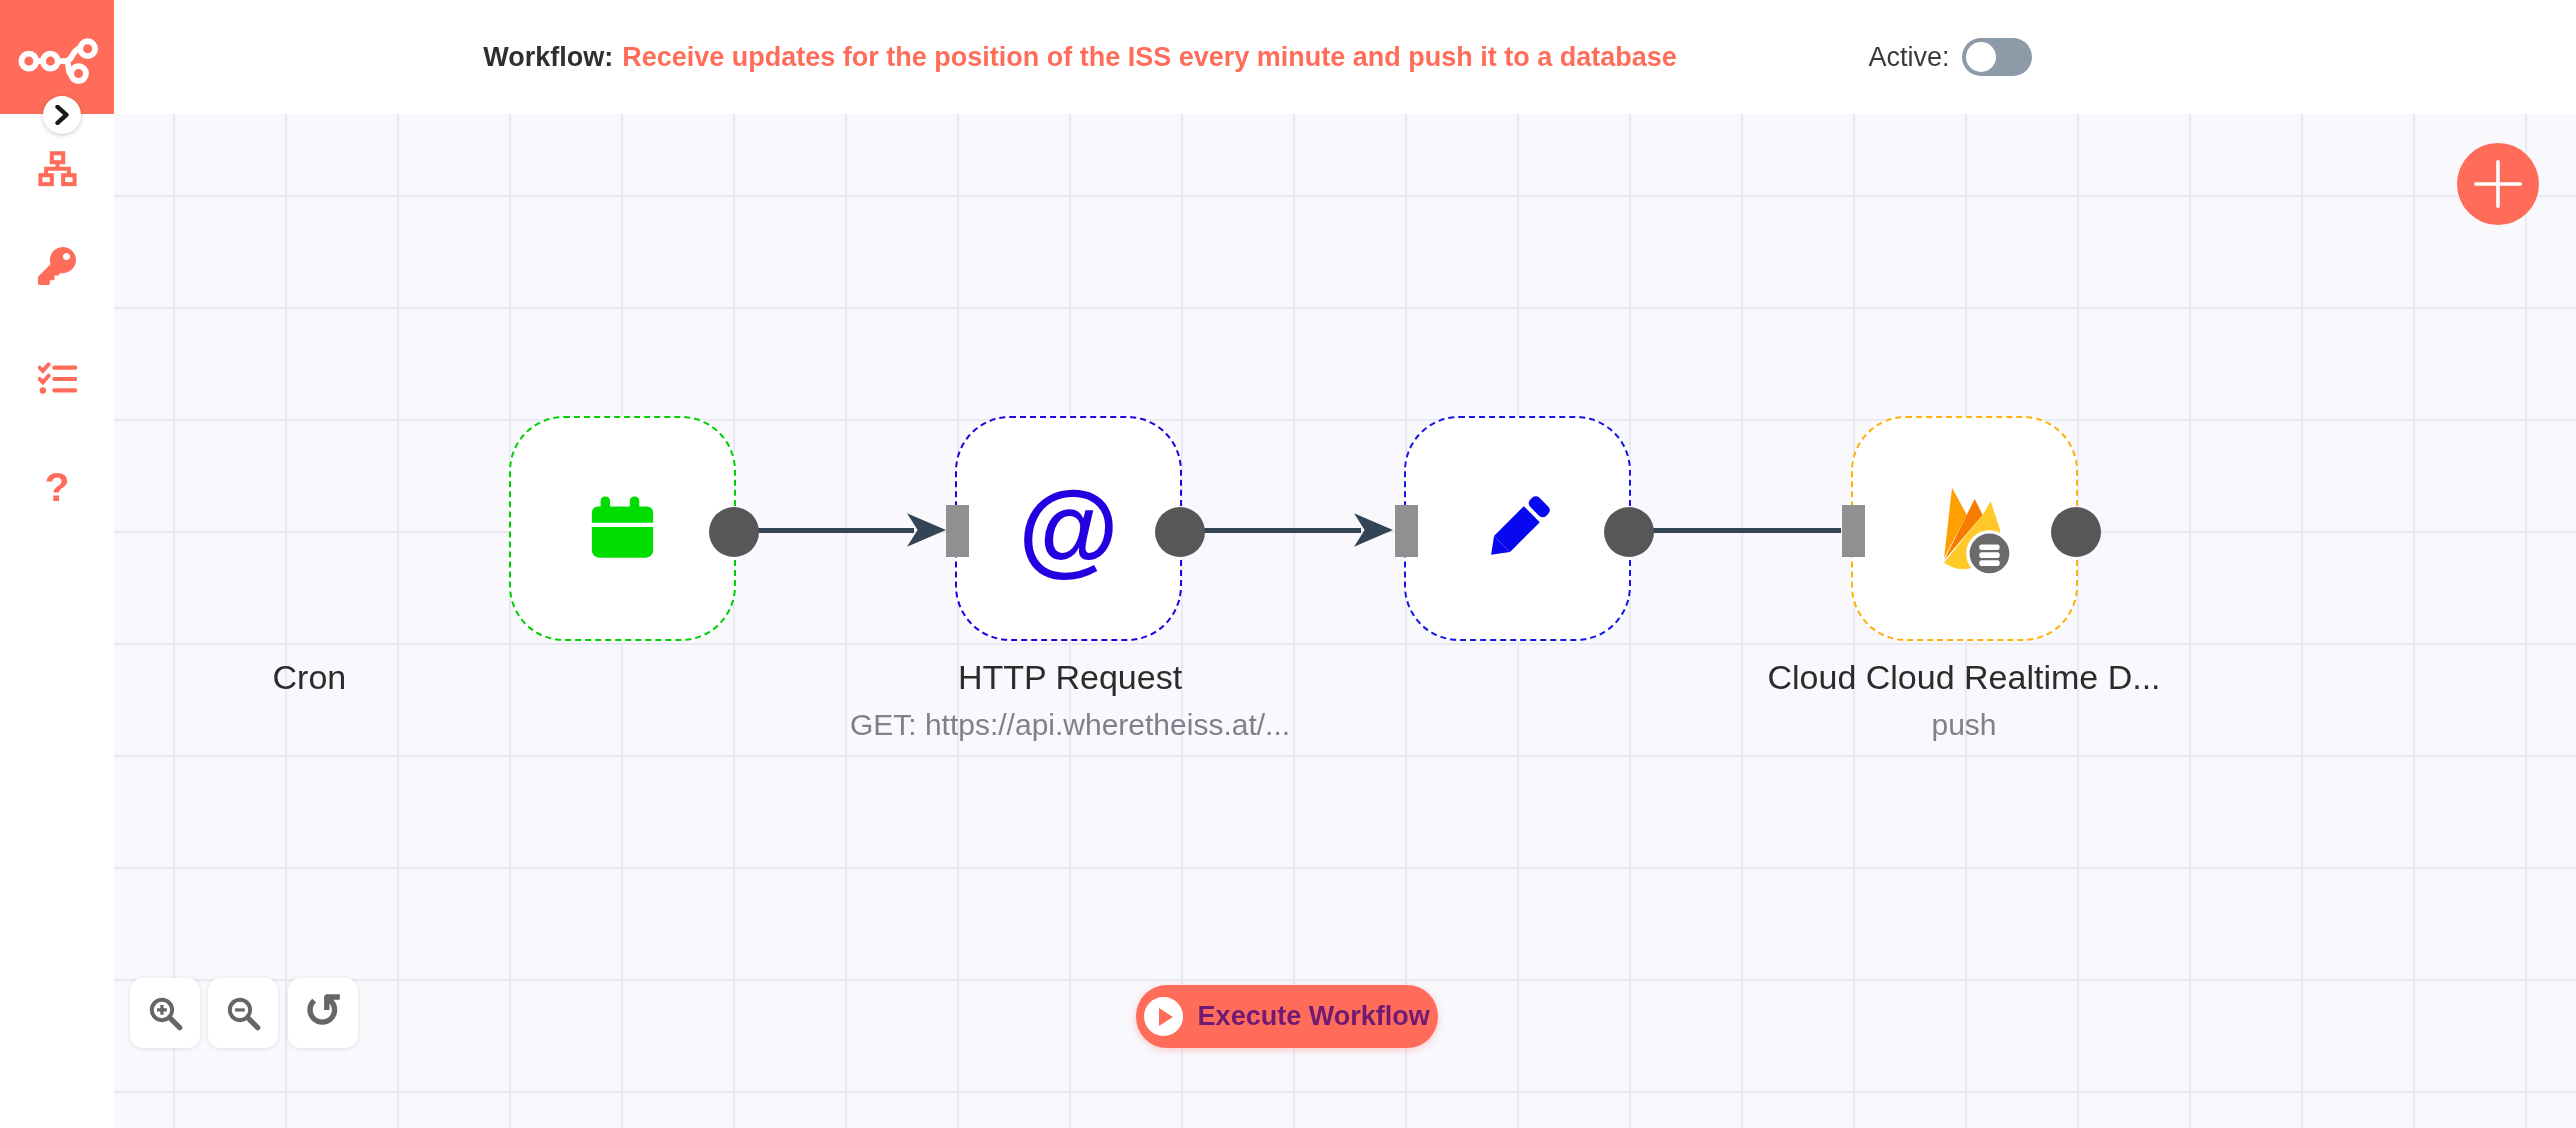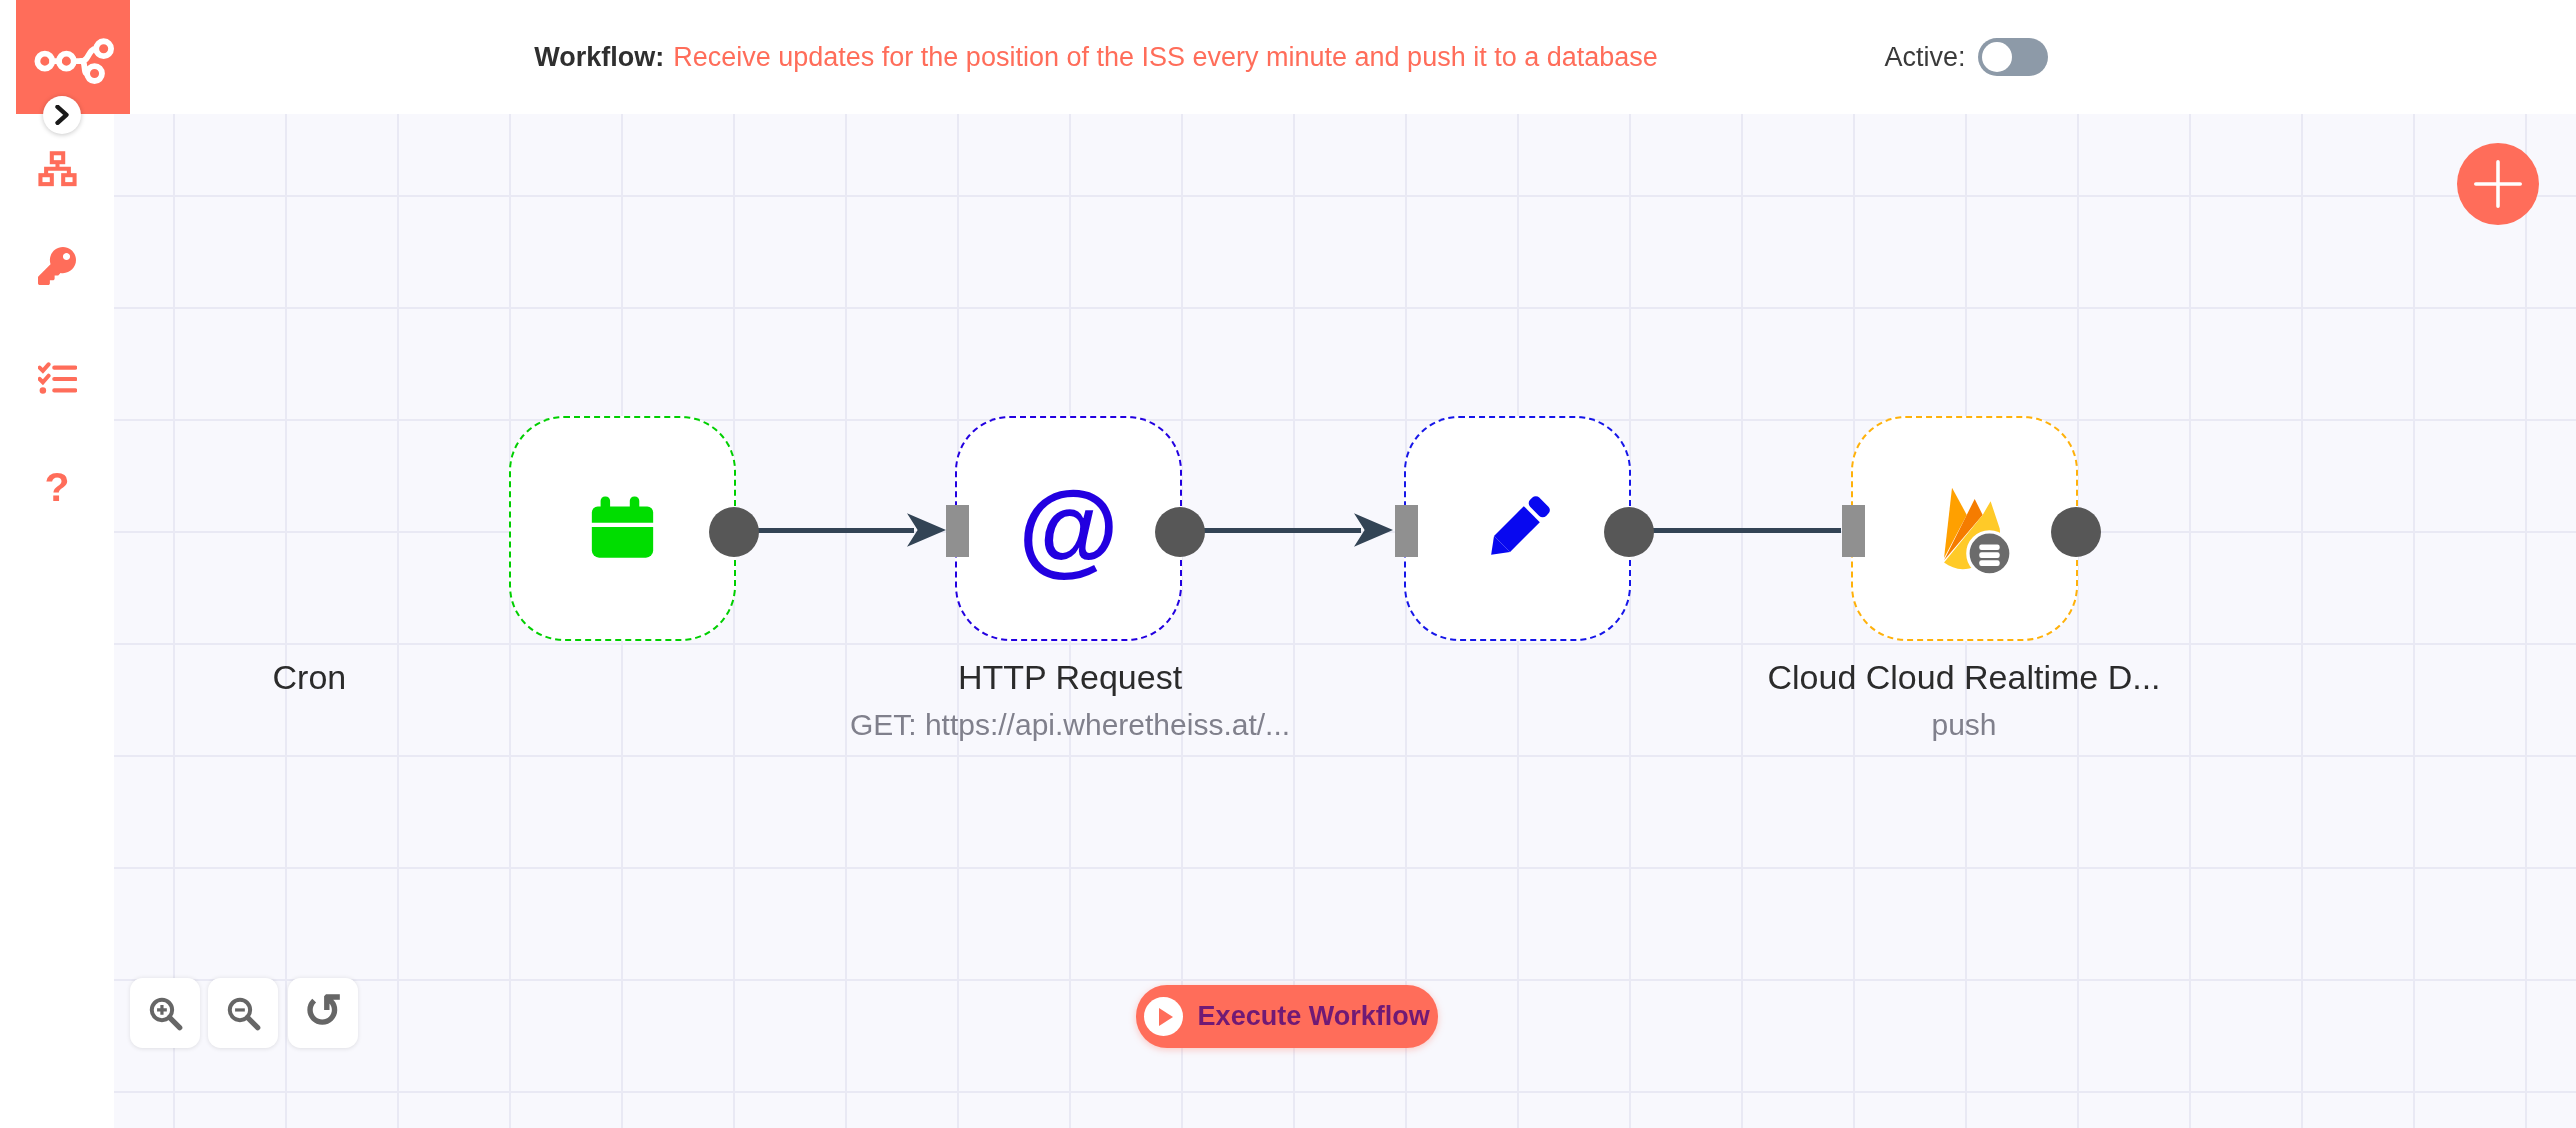--- a/index.html
+++ b/index.html
@@ -12,25 +12,25 @@
     position:absolute; left:114px; top:114px; width:2462px; height:1014px;
     background-color:#f8f8fd;
     background-image:
       linear-gradient(to right, #e9e9f4 1.8px, transparent 1.8px),
       linear-gradient(to bottom, #e9e9f4 1.8px, transparent 1.8px);
     background-size:112px 112px;
     background-position:59px 81px;
   }
 
   
-  .header { position:absolute; left:16px; top:0; width:2160px; height:114px; background:#ffffff; z-index:20; }
+  .header { position:absolute; left:0; top:0; width:2160px; height:114px; background:#ffffff; z-index:20; }
   .logo { position:absolute; left:0; top:0; width:114px; height:114px; background:#ff6d5a; display:flex; align-items:center; justify-content:center; }
   .title-wrap { position:absolute; left:50%; top:0; transform:translateX(-50%); height:114px; display:flex; align-items:center; white-space:nowrap; font-size:27px; }
   .title-prefix { color:#2f2f2f; font-weight:600; margin-right:9px; }
-  .title-name { color:#ff6d5a; font-weight:400; }
+  .title-name { color:#ff6d5a; font-weight:700; }
   .active-wrap { position:absolute; right:128px; top:0; height:114px; display:flex; align-items:center; gap:12.5px; }
   .active-label { font-size:27px; color:#3a3a3a;text-align:right; }
   .toggle { width:70px; height:38px; border-radius:19px; background:#8d9aa8; position:relative; cursor:pointer; }
   .toggle .knob { position:absolute; left:3.6px; top:3.6px; width:30px; height:30px; border-radius:50%; background:#ffffff; }
 
   
   .sidebar { position:absolute; left:0; top:114px; width:114px; height:1014px; background:#ffffff; z-index:15; }
   .side-item { position:absolute; left:0; width:114px; height:57px; display:flex; align-items:center; justify-content:center; cursor:pointer; }
   .collapse-btn { position:absolute; left:43px; top:96px; width:38px; height:38px; border-radius:50%; background:#ffffff;
     box-shadow:0 0.9px 5.4px rgba(0,0,0,0.22); display:flex; align-items:center; justify-content:center; z-index:30; cursor:pointer; }

